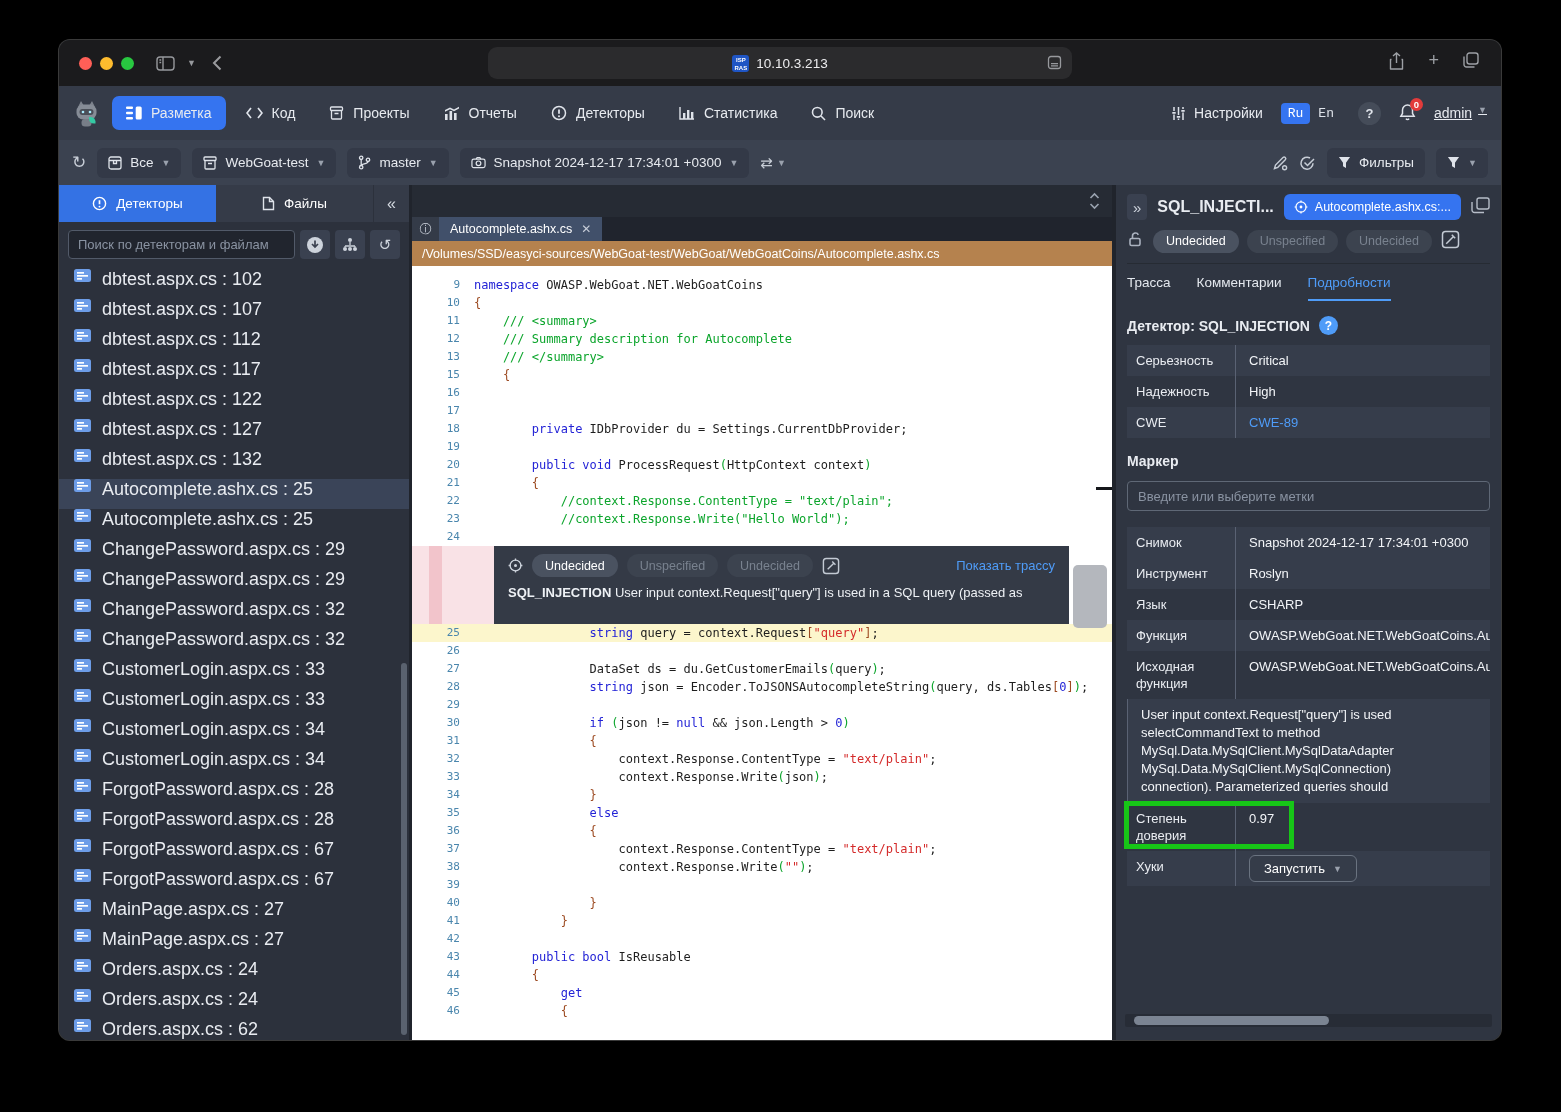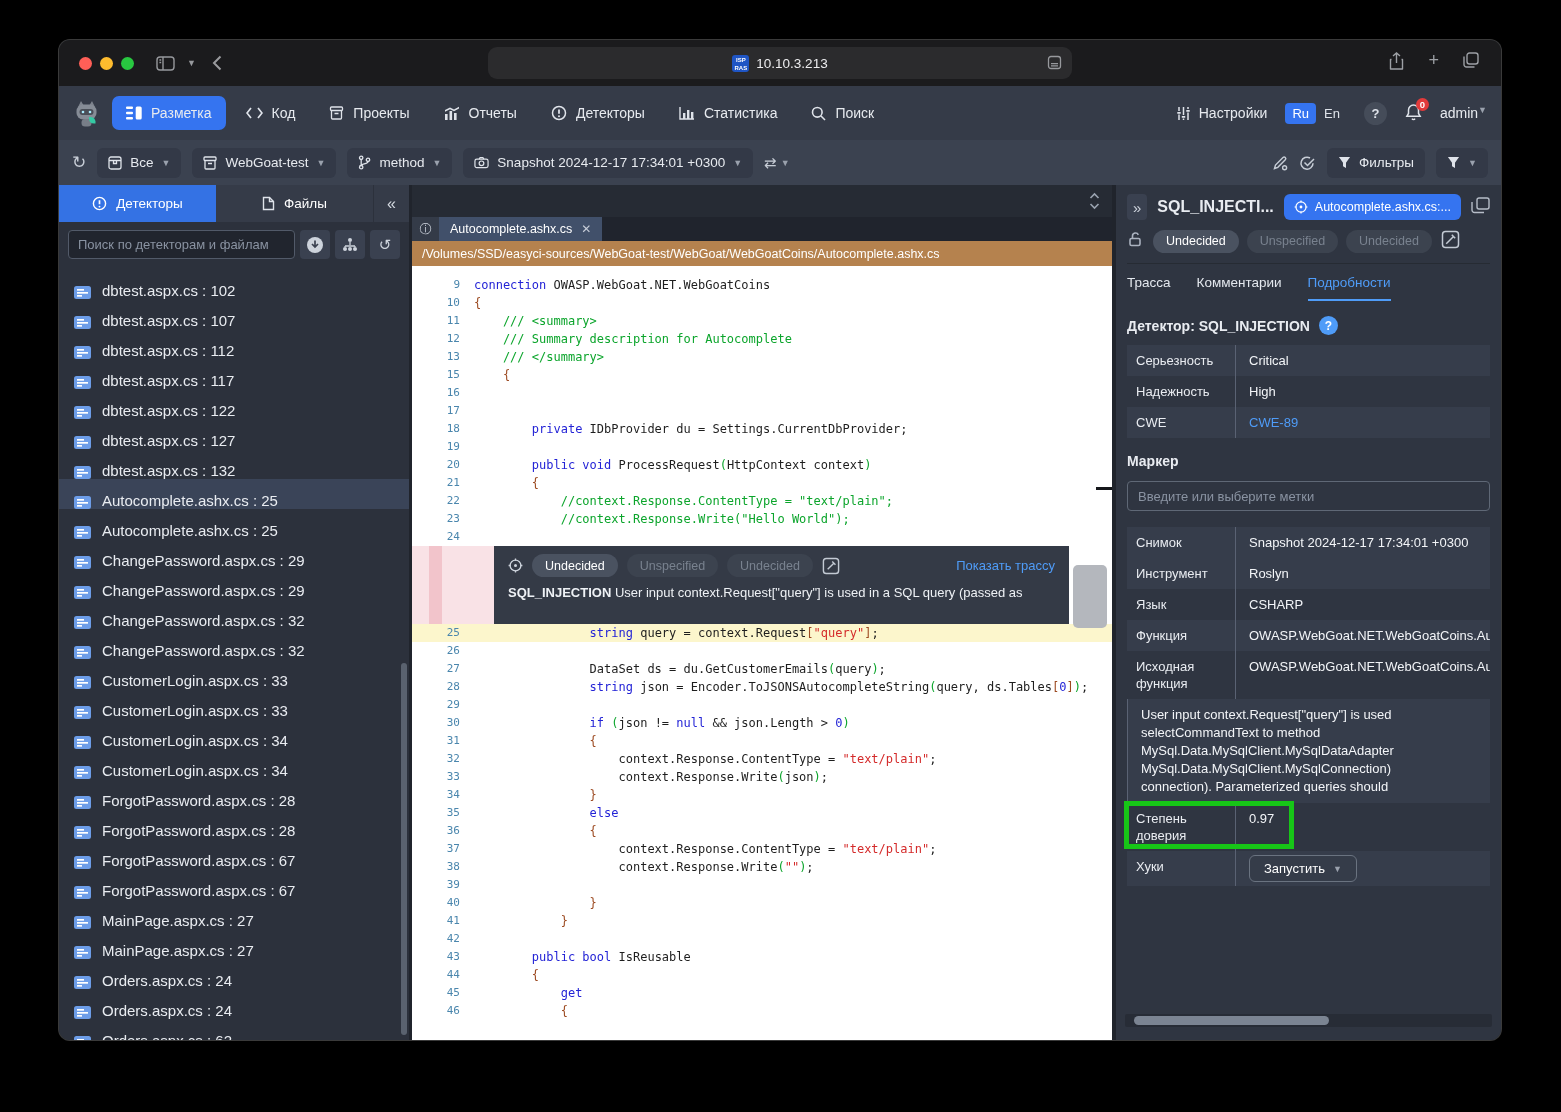--- a/index.html
+++ b/index.html
@@ -18,27 +18,27 @@
   .tb-right{position:absolute;right:22px;display:flex;gap:24px;color:#9da0a5;}
 
   
   .navbar{height:54px;background:#353b48;display:flex;align-items:center;padding:0 14px;}
   .nav-logo{margin-right:12px;display:flex;align-items:center;}
   .nav-tabs{display:flex;align-items:center;gap:6px;}
   .nav-tab{display:flex;align-items:center;gap:9px;color:#e7eaef;font-size:14px;padding:9px 14px;border-radius:7px;cursor:pointer;white-space:nowrap;}
   .nav-tab.active{background:#3574f0;}
   .nav-right{margin-left:auto;display:flex;align-items:center;gap:18px;color:#e7eaef;font-size:14px;}
   .nav-settings{display:flex;align-items:center;gap:8px;}
-  .lang{display:flex;align-items:flex-start;gap:2px;}
+  .lang{display:flex;align-items:flex-start;gap:2px;font-family:Liberation Mono, monospace;}
   .lang-ru{background:#3574f0;color:#fff;border-radius:4px;padding:3px 7px;font-size:13px;}
   .lang-en{color:#dfe3ea;padding:3px 6px;font-size:13px;}
   .help-circ{width:23px;height:23px;border-radius:50%;background:#454c59;color:#dfe3ea;font-size:13px;font-weight:bold;display:flex;align-items:center;justify-content:center;}
   .bell-wrap{position:relative;}
   .bell-badge{position:absolute;top:-5px;right:-7px;background:#e23b3b;color:#fff;font-size:9.5px;font-weight:bold;border-radius:8px;padding:1px 4px;}
-  .user{display:flex;align-items:flex-start;}
+  .user{display:flex;align-items:flex-start;gap:6px;text-decoration:underline;}
   .chev{color:#9aa1ad;font-size:9px;}
 
   
   .toolbar{height:45px;background:#3b4250;display:flex;align-items:center;gap:11px;padding:0 13px;}
   .tbb{height:30px;background:#333947;border-radius:6px;display:flex;align-items:center;gap:8px;padding:0 11px;color:#e7eaef;font-size:13.5px;white-space:nowrap;cursor:pointer;}
   .tb-icbtn{color:#c7cdd6;display:flex;align-items:center;font-size:17px;cursor:pointer;}
   .toolbar .spacer{flex:1;}
 
   
   .content{display:flex;height:855px;}
@@ -48,21 +48,21 @@
   .sidebar{width:350px;flex:none;background:#2c313c;display:flex;flex-direction:column;position:relative;}
   .sb-tabs{display:flex;height:37px;flex:none;}
   .sb-tab{flex:1;display:flex;align-items:center;justify-content:center;gap:9px;font-size:13.5px;color:#fff;background:#353b48;cursor:pointer;}
   .sb-tab.active{background:#3472e4;}
   .sb-collapse{width:36px;background:#353b48;color:#d4d9e0;display:flex;align-items:center;justify-content:center;font-size:16px;cursor:pointer;border-left:1px solid #2c313c;}
   .sb-search{display:flex;gap:5px;padding:8px 9px 6px 9px;flex:none;}
   .sb-input{flex:1;height:29px;background:#21252e;border:1px solid #525a69;border-radius:4px;color:#cdd3dc;font-size:13px;padding:0 9px;outline:none;font-family:"Liberation Sans",sans-serif;}
   .sb-input::placeholder{color:#8a93a2;}
   .sb-ibtn{width:30px;height:29px;background:#3a4150;border-radius:4px;display:flex;align-items:center;justify-content:center;color:#cdd3dc;font-size:15px;cursor:pointer;}
   .sb-list{flex:1;overflow:hidden;padding-top:4px;}
-  .sb-item{height:30px;display:flex;align-items:flex-end;gap:11px;padding:0 15px;color:#e9ecf1;font-size:15px;cursor:pointer;white-space:nowrap;}
+  .sb-item{height:30px;display:flex;align-items:flex-start;gap:11px;padding:0 15px;color:#e9ecf1;font-size:18px;cursor:pointer;white-space:nowrap;}
   .sb-item.selected{background:#3a4458;}
   .sb-thumb{position:absolute;right:2px;top:478px;width:6px;height:372px;background:#5a626f;border-radius:3px;}
 
   
   .editor{width:700px;flex:none;background:#fff;display:flex;flex-direction:column;position:relative;}
   .ed-top{height:32px;background:#262b34;position:relative;flex:none;}
   .ed-sort{position:absolute;right:12px;top:7px;cursor:pointer;}
   .ed-tabs{height:24px;background:#20242d;display:flex;align-items:stretch;flex:none;}
   .ed-info{width:27px;background:#343b48;color:#cdd3dc;display:flex;align-items:center;justify-content:center;font-size:12px;border-radius:0 0 0 0;}
   .ed-tab{background:#41506a;color:#fff;font-size:12.5px;display:flex;align-items:center;gap:9px;padding:0 11px;cursor:pointer;}
@@ -295,21 +295,21 @@
       <span>WebGoat-test</span>
         <span class="chev">▼</span>
     </div>
     <div class="tbb">
       <svg width="13" height="15" viewBox="0 0 13 15" fill="none" stroke="#dfe3ea" stroke-width="1.3">
           <circle cx="3.2" cy="2.8" r="1.7"></circle>
           <circle cx="3.2" cy="12.2" r="1.7"></circle>
           <circle cx="10" cy="4.8" r="1.7"></circle>
           <path d="M3.2 4.5 v5.9 M10 6.5 c0 3-6.8 1.7-6.8 4"></path>
         </svg>
-      <span>method</span>
+      <span>master</span>
         <span class="chev">▼</span>
     </div>
     <div class="tbb">
       <svg width="15" height="13" viewBox="0 0 16 13" fill="none" stroke="#dfe3ea" stroke-width="1.3">
           <rect x="1" y="3" width="14" height="9" rx="2"></rect>
           <circle cx="8" cy="7.4" r="2.5"></circle>
           <path d="M5.5 3 l1-1.7 h3 l1 1.7"></path>
         </svg>
       <span>Snapshot 2024-12-17 17:34:01 +0300</span>
         <span class="chev">▼</span>
@@ -689,21 +689,21 @@
         <span class="ed-tab">
           <span>Autocomplete.ashx.cs</span>
             <span class="x">✕</span>
         </span>
       </div>
       <div class="ed-path">/Volumes/SSD/easyci-sources/WebGoat-test/WebGoat/WebGoatCoins/Autocomplete.ashx.cs</div>
       <div class="ed-code">
         <div>
             <div class="cl">
               <span class="ln">9</span>
-              <pre class="ct"><span class="tk-k">connection</span><span class="tk-p"> OWASP.WebGoat.NET.WebGoatCoins</span></pre>
+              <pre class="ct"><span class="tk-k">namespace</span><span class="tk-p"> OWASP.WebGoat.NET.WebGoatCoins</span></pre>
             </div>
             <div class="cl">
               <span class="ln">10</span>
               <pre class="ct"><span class="tk-b">{</span></pre>
             </div>
             <div class="cl">
               <span class="ln">11</span>
               <pre class="ct"><span class="tk-c">    /// &lt;summary&gt;</span></pre>
             </div>
             <div class="cl">

